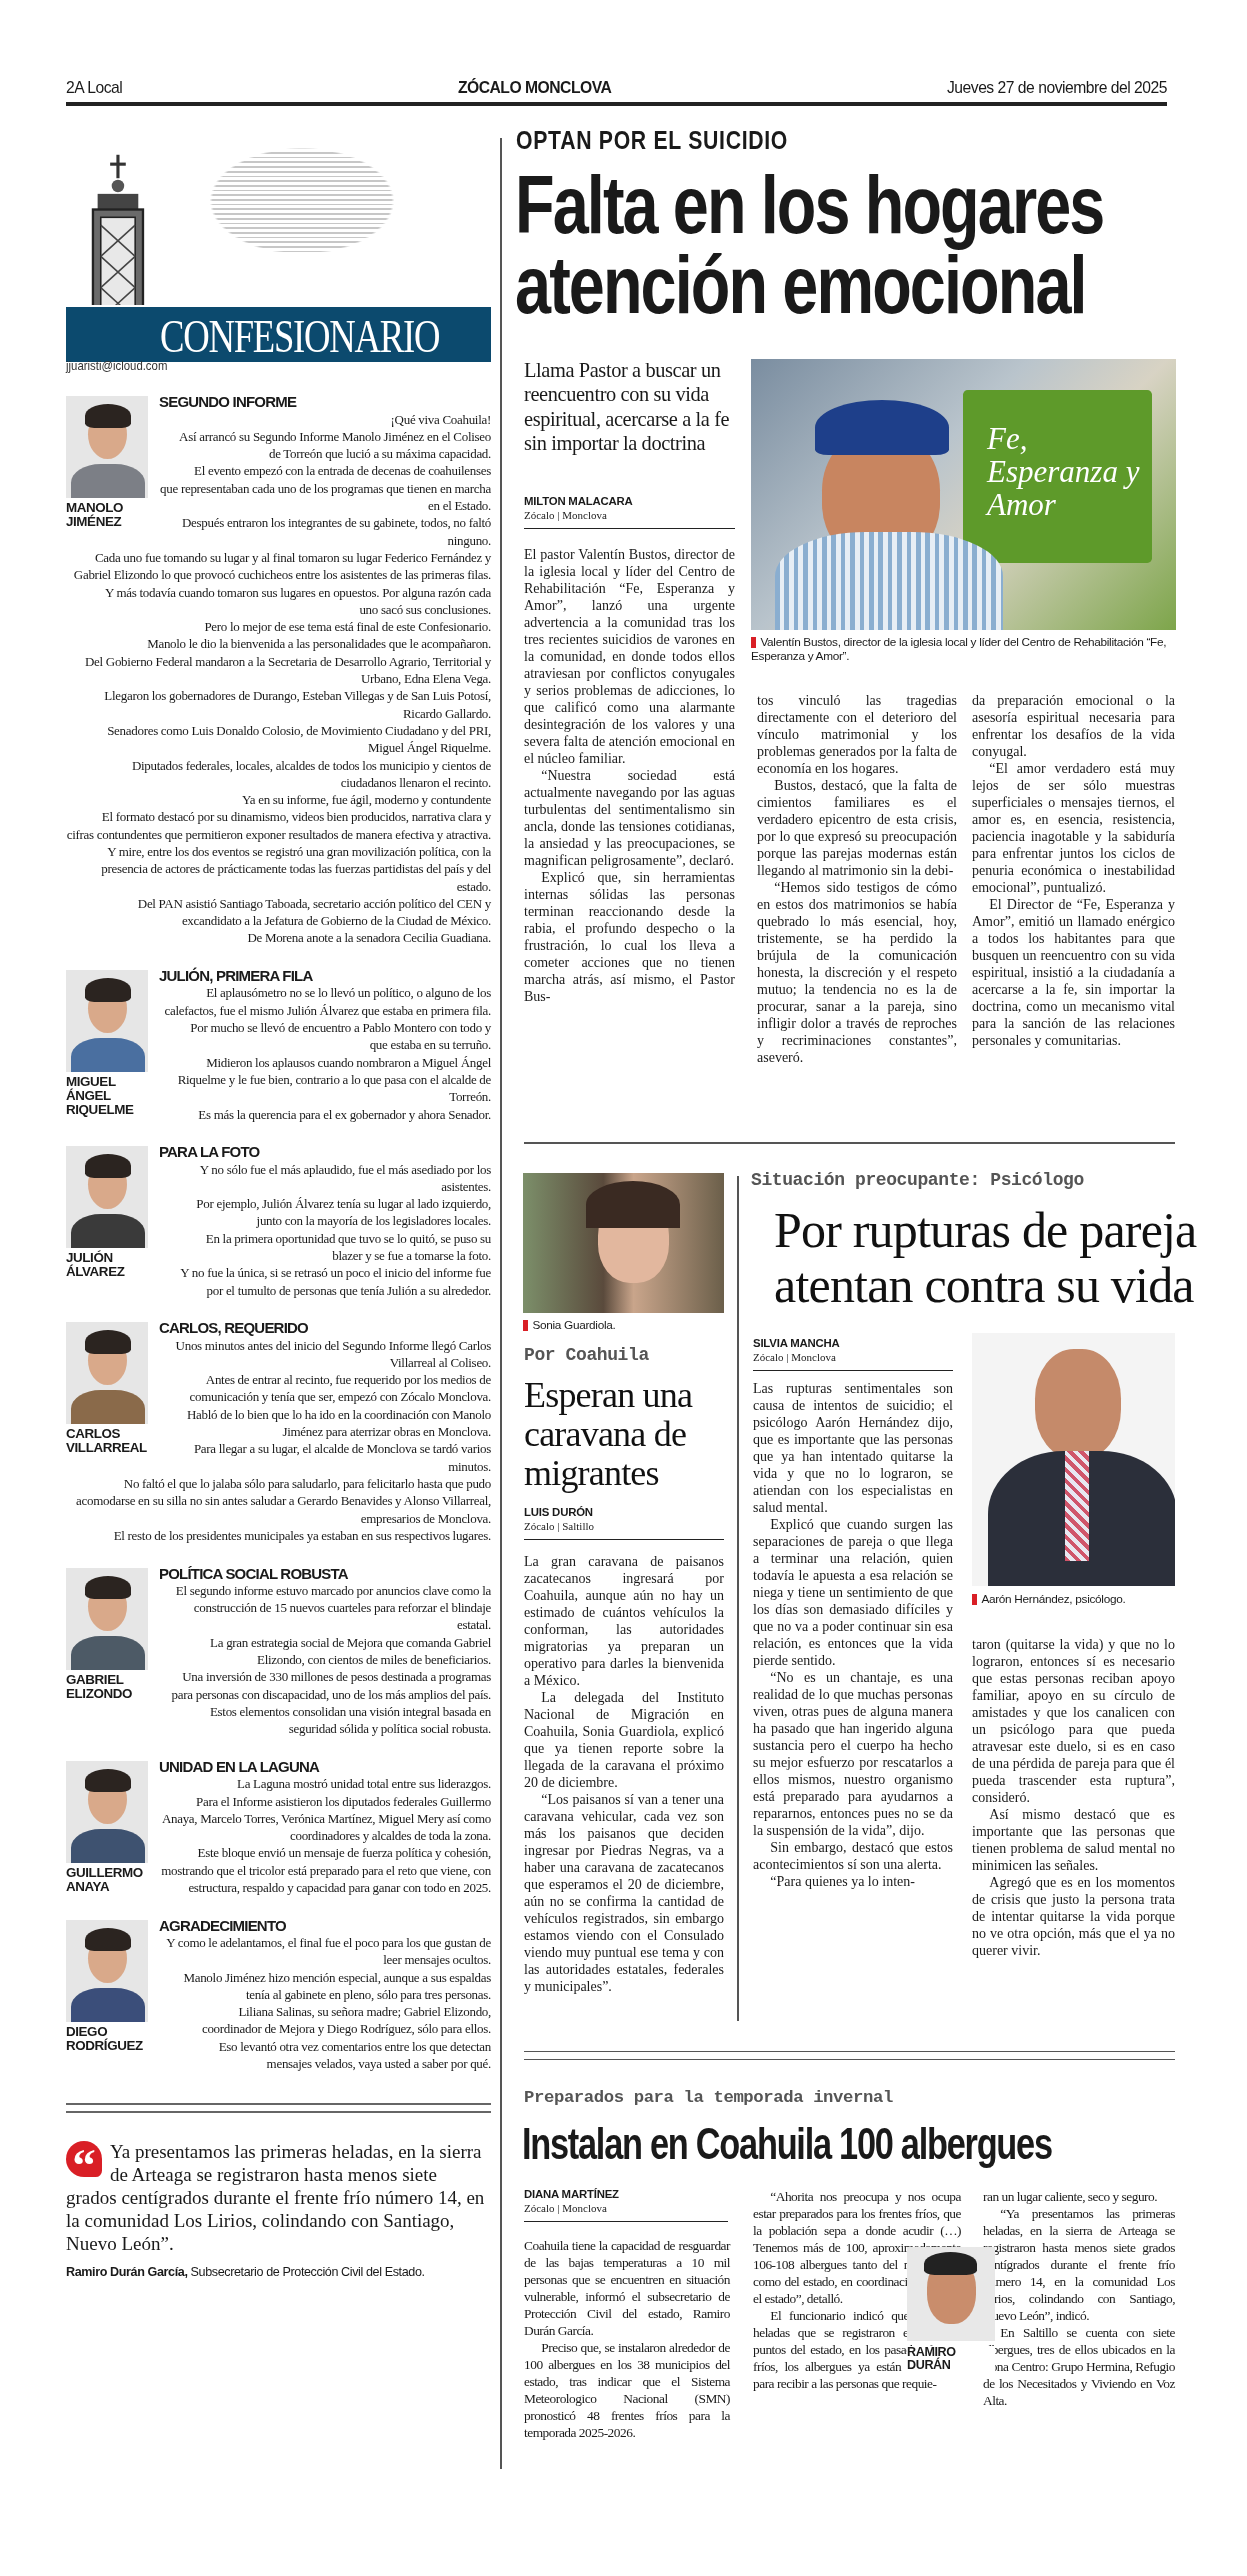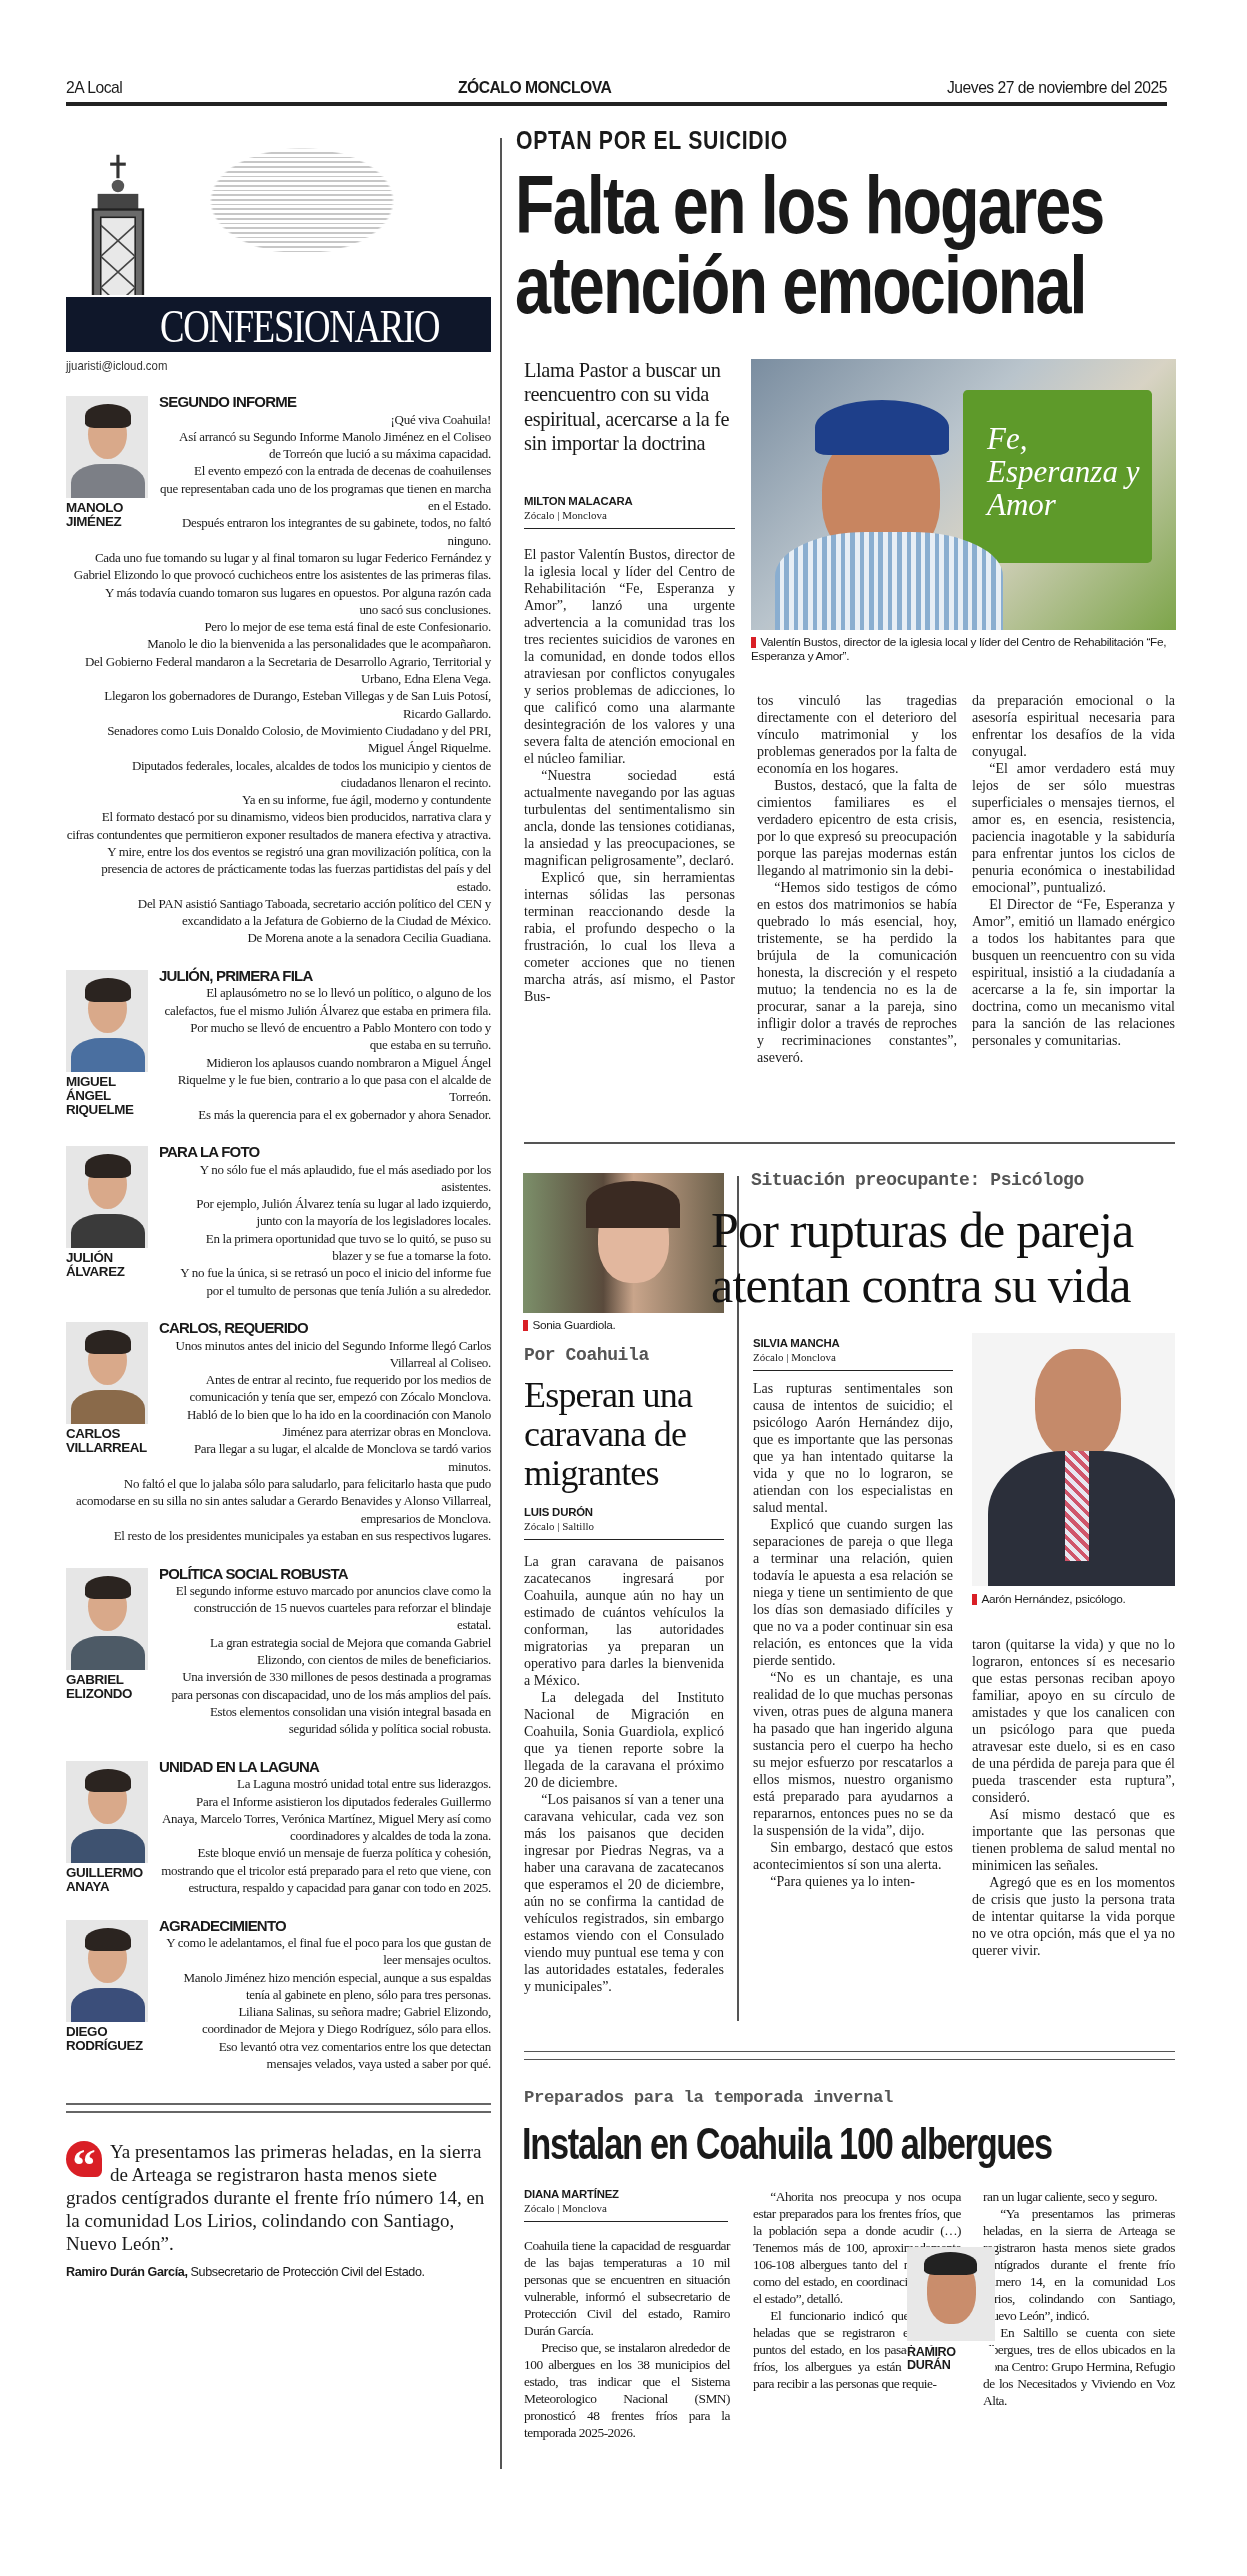--- a/index.html
+++ b/index.html
@@ -7,21 +7,21 @@
 body{position:relative;font-family:"Liberation Serif","DejaVu Serif",serif;color:#1a1a1a}
 .abs{position:absolute}
 .folio-row{position:absolute;left:66px;top:79px;width:1101px;display:flex;justify-content:space-between;align-items:center;font-family:"Liberation Sans",sans-serif;font-size:15.7px;letter-spacing:-0.5px}
 .folio-rule{left:66px;top:102px;width:1101px;height:3.9px;background:#222}
 
 .left{left:66px;top:138px;width:425px}
 .vrule{left:500px;top:138px;width:1.6px;height:2331px;background:#555}
 .masthead{position:relative;width:425px;height:212px}
 .bars{position:absolute;left:0;top:0;width:425px;height:157px;background:repeating-linear-gradient(180deg,#9a9a9a 0 1.6px,#fff 1.6px 4.7px);opacity:.55;-webkit-mask:radial-gradient(ellipse 149px 86px at 236px 63px,#000 60%,transparent 62%);mask:radial-gradient(ellipse 149px 86px at 236px 63px,#000 60%,transparent 62%)}
 .tower{position:absolute;left:15.7px;top:15.7px;width:86px;height:197px}
-.redbar{position:absolute;left:0;top:157px;width:425px;height:57px;background:#0f172a;border-top:2.4px solid #fff}
+.redbar{position:absolute;left:0;top:167px;width:425px;height:57px;background:#0c4a6e;border-top:2.4px solid #fff}
 .redbar span{position:absolute;left:94px;top:1.6px;color:#fff;font-family:"Liberation Serif",serif;font-size:47px;letter-spacing:-1.6px;transform:scaleX(.78);transform-origin:left}
 .email{font-family:"Liberation Sans",sans-serif;font-size:13.4px;color:#333;margin-top:7.9px;transform:scaleX(.85);transform-origin:left}
 .sect{position:relative;margin-top:20.4px;font-size:13px;line-height:17.3px}
 .sect .photo{float:left;width:82px;height:102px;margin:3.1px 11px 3.1px 0;background:#bbb;position:relative;overflow:hidden}
 .sect .pname{clear:none;float:left;clear:left;width:91px;font-family:"Liberation Sans",sans-serif;font-weight:bold;font-size:13.4px;line-height:14px;letter-spacing:-0.4px;margin-bottom:4.7px}
 .sect h3{font-family:"Liberation Sans",sans-serif;font-weight:bold;font-size:15px;letter-spacing:-0.8px;line-height:17.3px}
 .sect p{text-indent:19px;text-align:right;letter-spacing:-0.3px}
 .sect p.first{text-indent:0}
 .photo .face{position:absolute;left:22px;top:14px;width:39px;height:49px;border-radius:50%;background:#d9a98a}
 .photo .hair{position:absolute;left:19px;top:7.9px;width:46px;height:23.6px;border-radius:50% 50% 20% 20%;background:#2b2420}
@@ -255,21 +255,21 @@
   <div class="loc">Zócalo | Saltillo</div>
 </div>
 <div class="abs col" style="left:524px;top:1553px;width:200px" id="mig-col">
     <p class="first">La gran caravana de paisanos zacatecanos ingresará por Coahuila, aunque aún no hay un estimado de cuántos vehículos la conforman, las autoridades migratorias ya preparan un operativo para darles la bienvenida a México.</p>
     <p>La delegada del Instituto Nacional de Migración en Coahuila, Sonia Guardiola, explicó que ya tienen reporte sobre la llegada de la caravana el próximo 20 de diciembre.</p>
     <p>“Los paisanos sí van a tener una caravana vehicular, cada vez son más los paisanos que deciden ingresar por Piedras Negras, va a haber una caravana de zacatecanos que esperamos el 20 de diciembre, aún no se confirma la cantidad de vehículos registrados, sin embargo estamos viendo con el Consulado viendo muy puntual ese tema y con las autoridades estatales, federales y municipales”.</p>
   </div>
 <div class="abs" style="left:737px;top:1176px;width:1.6px;height:845px;background:#555"></div>
 
 <div class="abs ktag" style="left:751px;top:1170px">Situación preocupante: Psicólogo</div>
-<div class="abs serifhead" style="left:711px;top:1203px;width:425px;font-size:50px;line-height:55px;white-space:nowrap">
+<div class="abs serifhead" style="left:774px;top:1203px;width:425px;font-size:50px;line-height:55px;white-space:nowrap">
   <div>Por rupturas de pareja</div>
   <div>atentan contra su vida</div>
 </div>
 <div class="abs byline" style="left:753px;top:1337px;width:200px">
   <b>SILVIA MANCHA</b>
   <div class="loc">Zócalo | Monclova</div>
 </div>
 <div class="abs col" style="left:753px;top:1380px;width:200px" id="psy-col1">
     <p class="first">Las rupturas sentimentales son causa de intentos de suicidio; el psicólogo  Aarón Hernández dijo, que es importante que las personas que ya han intentado quitarse la vida y que no lo lograron, se atiendan con los especialistas en salud mental.</p>
     <p>Explicó que cuando surgen las separaciones de pareja o que llega a terminar una relación, quien todavía le apuesta a esa relación se niega y tiene un sentimiento de que los días son demasiado difíciles y que no va a poder continuar sin esa relación, es entonces que la vida pierde sentido.</p>

